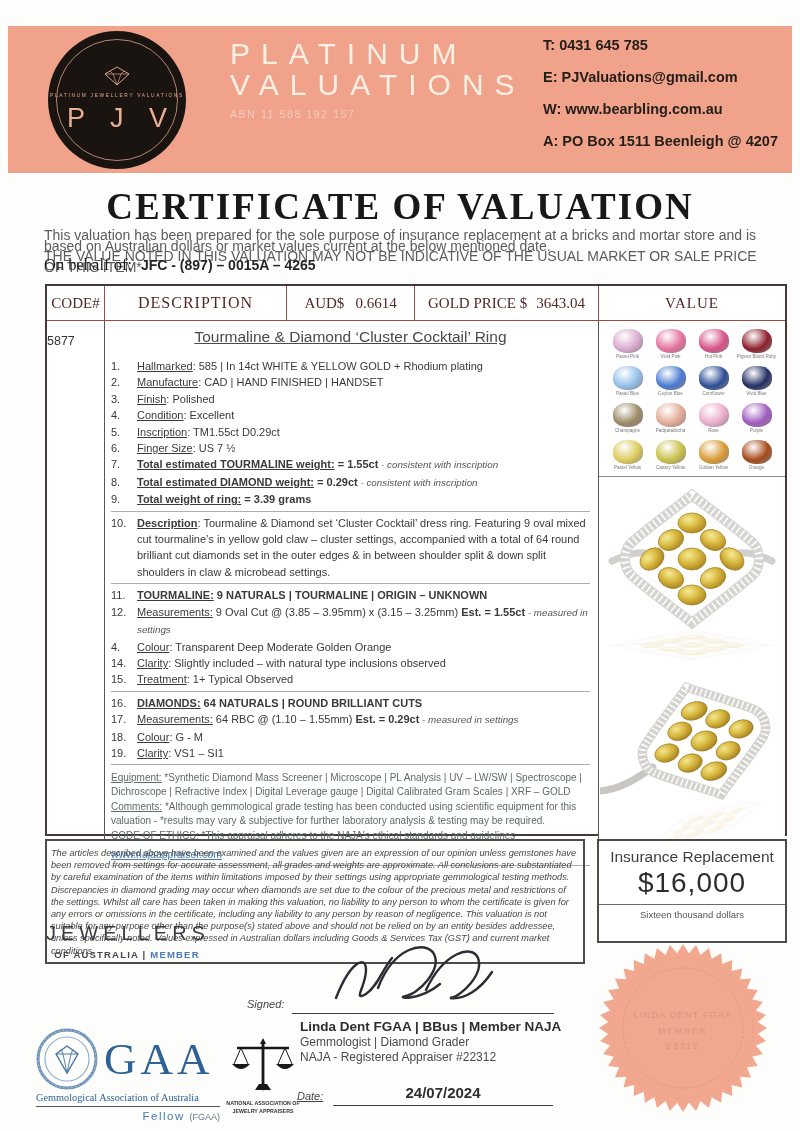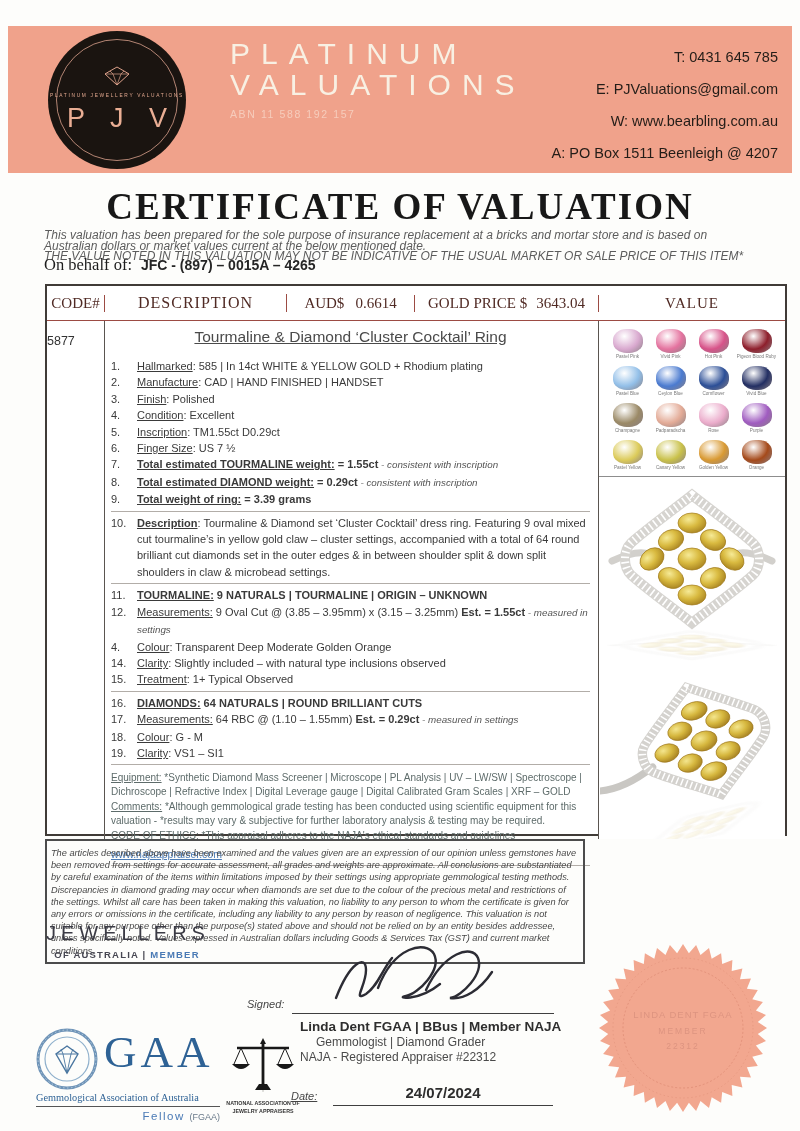--- a/index.html
+++ b/index.html
@@ -9,34 +9,34 @@
   
   .banner{position:absolute;left:8px;top:26px;width:784px;height:147px;background:#f0a28b;}
   .logo{position:absolute;left:40px;top:5px;width:138px;height:138px;border-radius:50%;
         background:#1a1410;display:flex;flex-direction:column;align-items:center;justify-content:center;}
   .logo-inner{position:absolute;inset:8px;border:1.5px solid rgba(243,180,157,.7);border-radius:50%;}
   .logo-ringtext{font-size:4.8px;letter-spacing:1.7px;color:#e3a88f;margin-top:7px;white-space:nowrap;}
   .logo-monogram{font-size:27px;letter-spacing:9px;color:#eaae94;margin:5px 0 0 9px;}
   .company{position:absolute;left:222px;top:12px;color:#f8f0e3;}
   .company-line{font-size:30px;letter-spacing:11px;line-height:31px;font-weight:400;}
   .abn{margin-top:8px;font-size:10.5px;letter-spacing:1.6px;color:rgba(252,238,228,.55);}
-  .contacts{position:absolute;right:14px;top:24px;text-align:right;color:#241d18;font-weight:normal;font-size:14.5px;}
+  .contacts{position:absolute;right:14px;top:12px;text-align:left;color:#241d18;font-weight:bold;font-size:14.5px;}
   .contact-line{line-height:15px;margin-bottom:17px;}
 
   
   .cert-title{position:absolute;top:185px;left:0;width:100%;text-align:center;
      font-family:"Liberation Serif",serif;font-size:37px;font-weight:bold;letter-spacing:2px;color:#181818;}
-  .intro{position:absolute;left:44px;top:230px;width:716px;font-style:italic;font-size:12px;
+  .intro{position:absolute;left:44px;top:230px;width:716px;font-size:14px;
      color:#5c5c5c;line-height:10.6px;}
   .on-behalf{position:absolute;left:44px;top:255px;font-family:"Liberation Serif",serif;font-size:16.5px;color:#1d1d1d;}
   .on-behalf .val{font-family:"Liberation Sans",sans-serif;font-size:14px;font-weight:bold;margin-left:9px;color:#252525;}
 
   
   .vtable{position:absolute;left:45px;top:284px;width:742px;height:552px;border:2px solid #403b37;box-sizing:border-box;background:#fff;}
-  .thead{display:flex;height:34px;border-bottom:1px solid #9c4b43;font-family:"Liberation Serif",serif;color:#502a24;align-items:center;}
+  .thead{display:flex;height:34px;border-bottom:1px solid #9c4b43;font-family:"Liberation Serif",serif;color:#502a24;}
   .th{display:flex;align-items:center;justify-content:center;border-right:1px solid #9c4b43;box-sizing:border-box;font-size:15px;}
   .th:last-child{border-right:none;}
   .th-code{width:58px;}
   .th-desc{width:182px;font-size:16px;letter-spacing:1px;}
   .th-aud{width:128px;gap:11px;}
   .th-gold{width:184px;gap:9px;}
   .th-value{flex:1;letter-spacing:1px;}
   .tbody{display:flex;height:518px;}
   .code-cell{width:58px;border-right:1px solid #5a5550;box-sizing:border-box;padding-top:13px;text-align:left;font-size:12.5px;color:#333;}
   .desc-cell{width:494px;border-right:1px solid #5a5550;box-sizing:border-box;padding:4px 8px 0 6px;}
@@ -75,35 +75,35 @@
   .jaa{position:absolute;left:46px;top:922px;width:162px;text-align:center;color:#3b3b45;}
   .jaa-l1{font-size:20px;letter-spacing:5px;}
   .jaa-l2{font-size:20px;letter-spacing:1.5px;margin-top:1px;}
   .jaa-l3{font-size:9.5px;letter-spacing:1.2px;margin-top:4px;color:#474752;font-weight:bold;}
   .jaa-member{color:#4a7ab5;}
   .signature-svg{position:absolute;left:322px;top:936px;}
   .signed-label{position:absolute;left:247px;top:998px;font-style:italic;font-size:11px;color:#454545;}
   .sig-line{position:absolute;left:292px;top:1013px;width:262px;border-top:1.5px solid #3f3f3f;}
   .signer{position:absolute;left:300px;top:1019px;color:#3c3c3c;}
   .signer-name{font-size:13.5px;font-weight:bold;color:#2e2e2e;line-height:16px;}
-  .signer-role{font-size:12px;line-height:14.5px;color:#4a4a4a;margin-left:16px;}
+  .signer-role{font-size:12px;line-height:14.5px;color:#4a4a4a;}
   .signer-reg{font-size:12px;line-height:14.5px;color:#4a4a4a;}
 
   .gaa{position:absolute;left:36px;top:1028px;width:184px;}
-  .gaa-top{display:flex;align-items:flex-start;}
+  .gaa-top{display:flex;align-items:center;}
   .gaa-acronym{font-family:"Liberation Serif",serif;font-size:45px;color:#2e6295;letter-spacing:4px;margin-left:6px;line-height:48px;}
   .gaa-name{font-family:"Liberation Serif",serif;font-size:10.3px;color:#2e6295;margin-top:2px;}
   .gaa-rule{border-top:1.5px solid #555;margin-top:3px;}
   .gaa-fellow{text-align:right;font-size:11.5px;color:#4a7ab5;margin-top:3px;letter-spacing:1.5px;}
   .gaa-fellow-tag{font-size:9px;letter-spacing:0;color:#6a7a8a;}
 
   .naja{position:absolute;left:224px;top:1036px;width:78px;text-align:center;}
   .naja-text{font-size:5.3px;font-weight:bold;color:#333;line-height:6.2px;margin-top:2px;}
 
-  .date-label{position:absolute;left:291px;top:1090px;font-style:italic;font-size:11px;color:#454545;text-decoration:underline;}
+  .date-label{position:absolute;left:297px;top:1090px;font-style:italic;font-size:11px;color:#454545;text-decoration:underline;}
   .date-line{position:absolute;left:333px;top:1105px;width:220px;border-top:1.5px solid #3f3f3f;}
   .date-value{position:absolute;left:363px;top:1084px;width:160px;text-align:center;font-size:15px;font-weight:bold;color:#2e2e2e;}
 
   .seal{position:absolute;left:599px;top:944px;width:168px;height:168px;}
 </style>
 </head>
 <body>
 
 <div class="page">
 
@@ -387,20 +387,26 @@
             <g opacity="0.12" filter="url(#blB)" transform="translate(104,162) rotate(-18) scale(0.9,0.25)">
               <use href="#rsideB" transform="translate(-104,-78)"></use>
             </g>
           </svg>
         </div>
       </div>
     </div>
   </div>
 
   <div class="legal">The articles described above have been examined and the values given are an expression of our opinion unless gemstones have been removed from settings for accurate assessment, all grades and weights are approximate. All conclusions are substantiated by careful examination of the items within limitations imposed by their settings using appropriate gemmological testing methods. Discrepancies in diamond grading may occur when diamonds are set due to the colour of the precious metal and restrictions of the settings. Whilst all care has been taken in making this valuation, no liability to any person to whom the certificate is given for any errors or omissions in the certificate, including any liability to any person by reason of negligence. This valuation is not suitable for any purpose other than the purpose(s) stated above and should not be relied on by an entity besides addressee, unless specifically noted. Values expressed in Australian dollars including Goods &amp; Services Tax (GST) and current market conditions.</div>
+  <div class="insurance">
+    <div class="ins-label">Insurance Replacement</div>
+    <div class="ins-amount">$16,000</div>
+    <div class="ins-divider"></div>
+    <div class="ins-words">Sixteen thousand dollars</div>
+  </div>
 
   <div class="jaa">
     <div class="jaa-l1">JEWELLERS</div>
     <div class="jaa-l3">
       <span>OF AUSTRALIA</span>
       <span>|</span>
       <span class="jaa-member">MEMBER</span>
     </div>
   </div>
 

